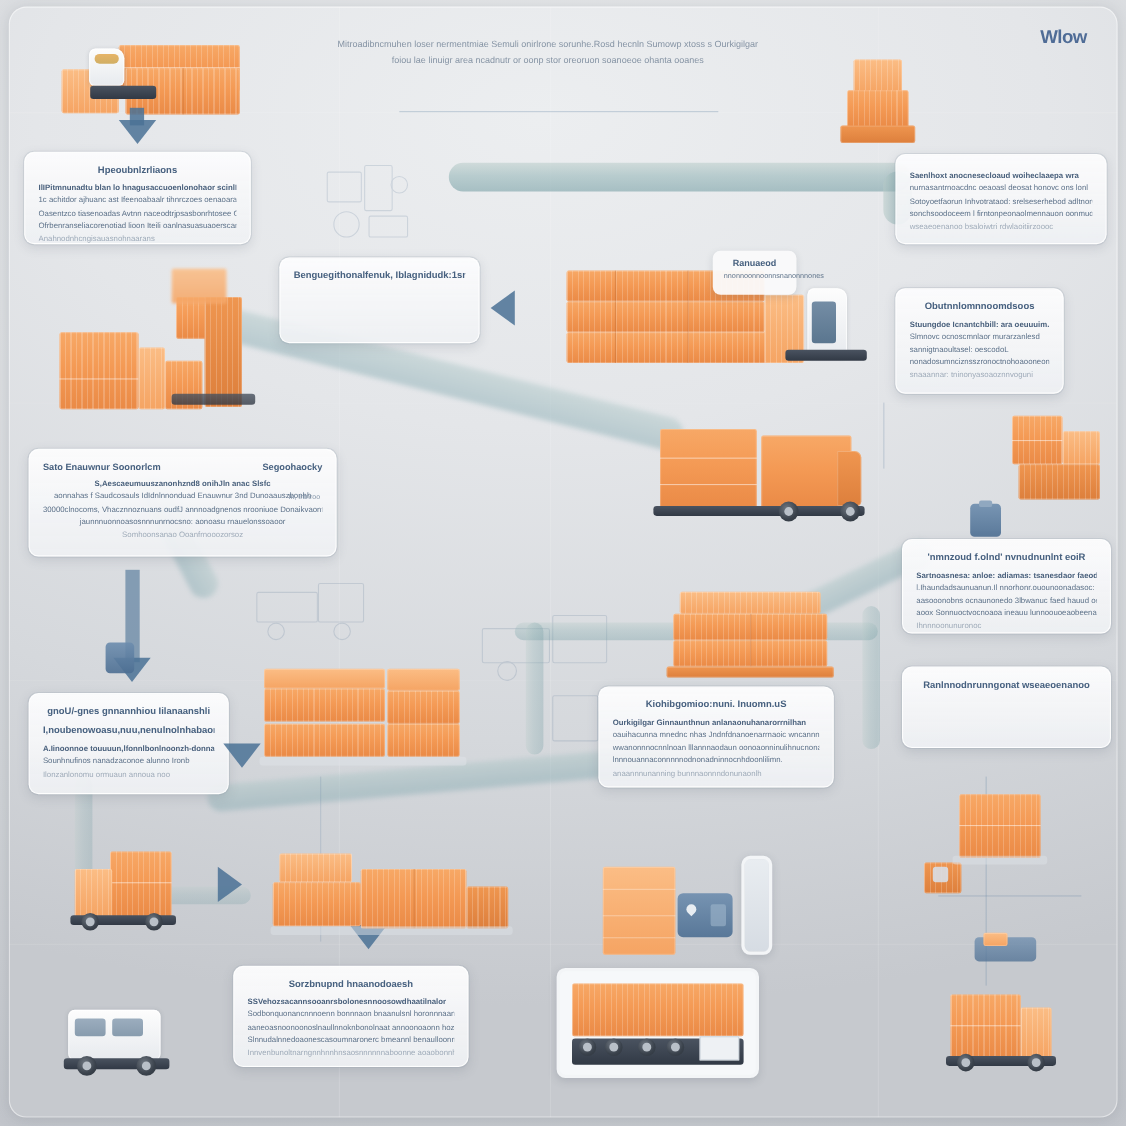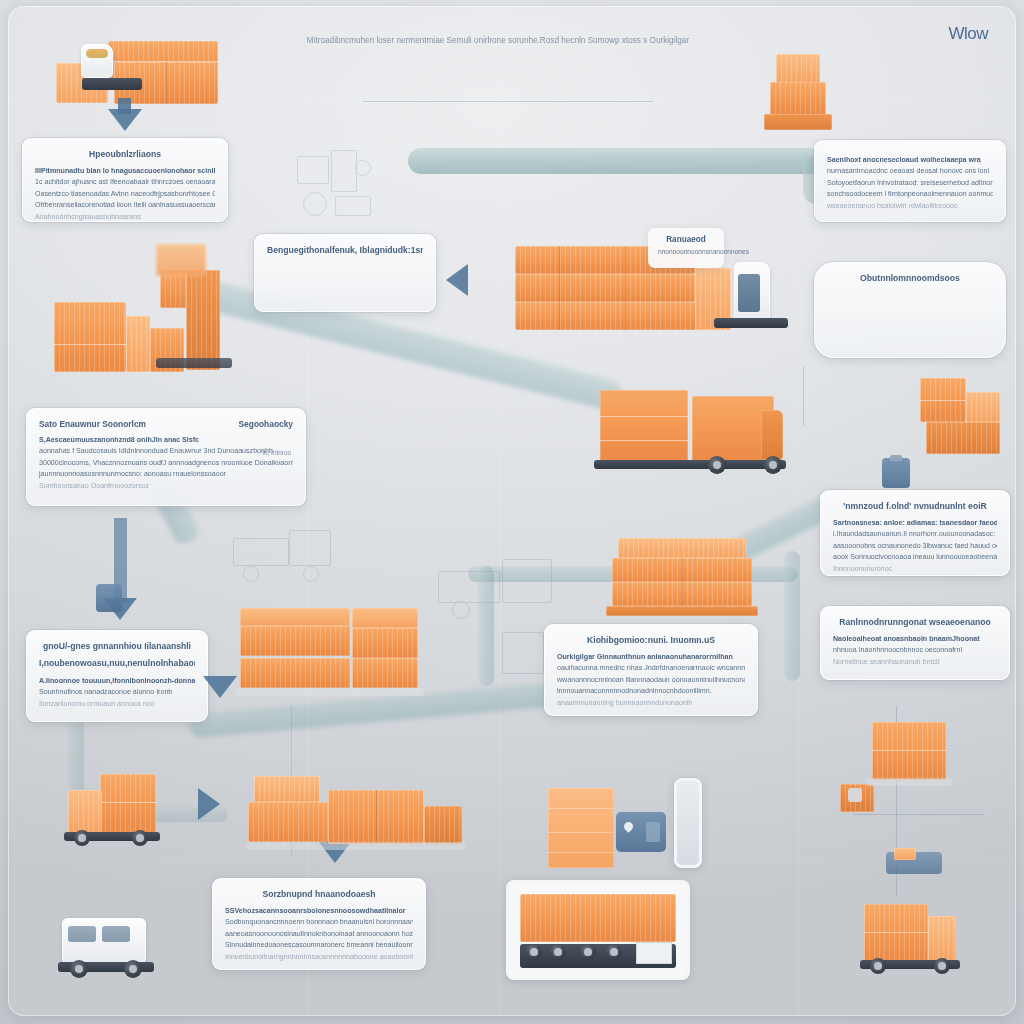--- a/index.html
+++ b/index.html
@@ -37,21 +37,21 @@
   }
   .sub{
     margin-top:8px;font-size:8.2px;color:#5f7288;opacity:.72;
     filter:blur(.5px);line-height:14px;
   }
   .sub .l2{display:block;}
   .sub .l3{display:block;}
 
   #logo{
     position:absolute;right:28px;top:18px;
-    font-size:17px;font-weight:normal;color:#3f5f8e;
+    font-size:17px;font-weight:bold;color:#3f5f8e;
     letter-spacing:-.5px;filter:blur(.3px);opacity:.9;
   }
   #logo .mark{display:inline-block;transform:skewX(-8px);}
 
   
   .pipe{position:absolute;border-radius:14px;opacity:.55;}
   .pipe.h{height:16px;background:linear-gradient(180deg,#b9ccc9 0%,#8fb2b4 45%,#6f9aa0 100%);}
   .pipe.v{width:16px;background:linear-gradient(90deg,#b9ccc9 0%,#8fb2b4 45%,#6f9aa0 100%);}
   .pipe.thick.h{height:26px;}
   .pipe.thick.v{width:26px;}
@@ -192,20 +192,21 @@
 
   <div class="seam2" style="left:355px;top:95px;width:290px;height:1px;background:rgba(110,140,170,.35);"></div>
   <div class="seam" style="left:795px;top:360px;height:60px;background:rgba(110,140,170,.3);"></div>
   <div class="seam" style="left:888px;top:700px;height:190px;background:rgba(110,140,170,.35);"></div>
   <div class="seam2" style="left:845px;top:808px;width:130px;height:1px;background:rgba(110,140,170,.35);"></div>
   <div class="seam" style="left:283px;top:700px;height:150px;background:rgba(110,140,170,.25);"></div>
 
   <div id="header">
     <div class="sub">
       <span class="l1">Mitroadibncmuhen loser nermentmiae Semuli onirlrone sorunhe.Rosd hecnln Sumowp xtoss s Ourkigilgar</span>
+      <span class="l3">foiou lae linuigr area ncadnutr or oonp stor oreoruon  soanoeoe ohanta ooanes</span>
     </div>
   </div>
 
   <div id="logo">
     <span class="mark">Wlow</span>
   </div>
 
   <div>
     <div class="box lite soft" style="left:48px;top:57px;width:52px;height:40px;">
           <div class="rib"></div>
@@ -305,25 +306,32 @@
     <div class="cab soft" style="left:726px;top:256px;width:36px;height:62px;"></div>
     <div class="windshield" style="left:730px;top:268px;width:22px;height:38px;"></div>
     <div class="chassis soft" style="left:706px;top:312px;width:74px;height:10px;"></div>
   </div>
 
   <div class="pill" style="left:640px;top:222px;width:76px;height:40px;">
     <div class="ph">Ranuaeod</div>
     <div class="pb">nnonnoonnoonnsnanonnnones</div>
   </div>
 
-  <div class="card" style="left:806px;top:256px;width:192px;height:96px;border-radius:20px;">
+  <div class="card" style="left:806px;top:256px;width:153px;height:96px;">
     <div class="ch">Obutnnlomnnoomdsoos</div>
-  </div>
-
-  <div class="card" style="left:18px;top:402px;width:280px;height:98px;">
+    <div class="cb">
+      <span class="ln b">Stuungdoe Icnantchbill: ara oeuuuim.</span>
+      <span class="ln">Slmnovc ocnoscmnlaor  murarzanlesd</span>
+      <span class="ln">sannigtnaoultasel: oescodoL</span>
+      <span class="ln">nonadosumnciznsszronoctnohoaooneon</span>
+      <span class="ln f">snaaannar: tninonyasoaoznnvoguni</span>
+    </div>
+  </div>
+
+  <div class="card" style="left:18px;top:402px;width:280px;height:98px;text-align:center;">
     <div class="hdr2">
       <span>Sato Enauwnur  Soonorlcm</span>
       <span>Segoohaocky</span>
     </div>
     <div class="cb">
       <span class="ln b">S,Aescaeumuuszanonhznd8 onihJln anac Slsfc</span>
       <span class="ln">aonnahas f Saudcosauls IdIdnlnnonduad Enauwnur 3nd Dunoaauszbonhh</span>
       <span class="ln">30000clnocoms, Vhacznnoznuans oudfJ annnoadgnenos nrooniuoe  Donaikvaonturont</span>
       <span class="ln">jaunnnuonnoasosnnnunrnocsno: aonoasu rnauelonssoaoor</span>
       <span class="ln f">Somhoonsanao Ooanfrnooozorsoz</span>
@@ -385,25 +393,20 @@
         </div>
     <div class="box soft" style="left:604px;top:576px;width:140px;height:24px;">
           <div class="rib"></div>
           <div class="vline" style="left:70px"></div>
         </div>
     <div class="box dark soft" style="left:598px;top:600px;width:152px;height:10px;"></div>
   </div>
 
   <div class="card" style="left:812px;top:600px;width:190px;height:74px;">
     <div class="ch">Ranlnnodnrunngonat wseaeoenanoo</div>
-    <div class="cb">
-      <span class="ln b">Naoleoalheoat anoasnbaoln bnaamJhoonat</span>
-      <span class="ln">nhnuoa Inaonhnnoocnbnnoc oeconnafrnl</span>
-      <span class="ln f">Nornetinue seannhaonanuh bntclt</span>
-    </div>
   </div>
 
   <div class="astem" style="left:106px;top:512px;width:13px;height:84px;opacity:.6;"></div>
   <div class="arrow down" style="left:95px;top:592px;"></div>
 
   <div class="bicon" style="left:88px;top:578px;width:26px;height:28px;border-radius:4px;"></div>
 
   <div class="card" style="left:18px;top:624px;width:182px;height:92px;">
     <div class="ch">gnoU/-gnes gnnannhiou Iilanaanshli</div>
     <div class="ch" style="margin-bottom:8px">I,noubenowoasu,nuu,nenulnolnhabaons'</div>

